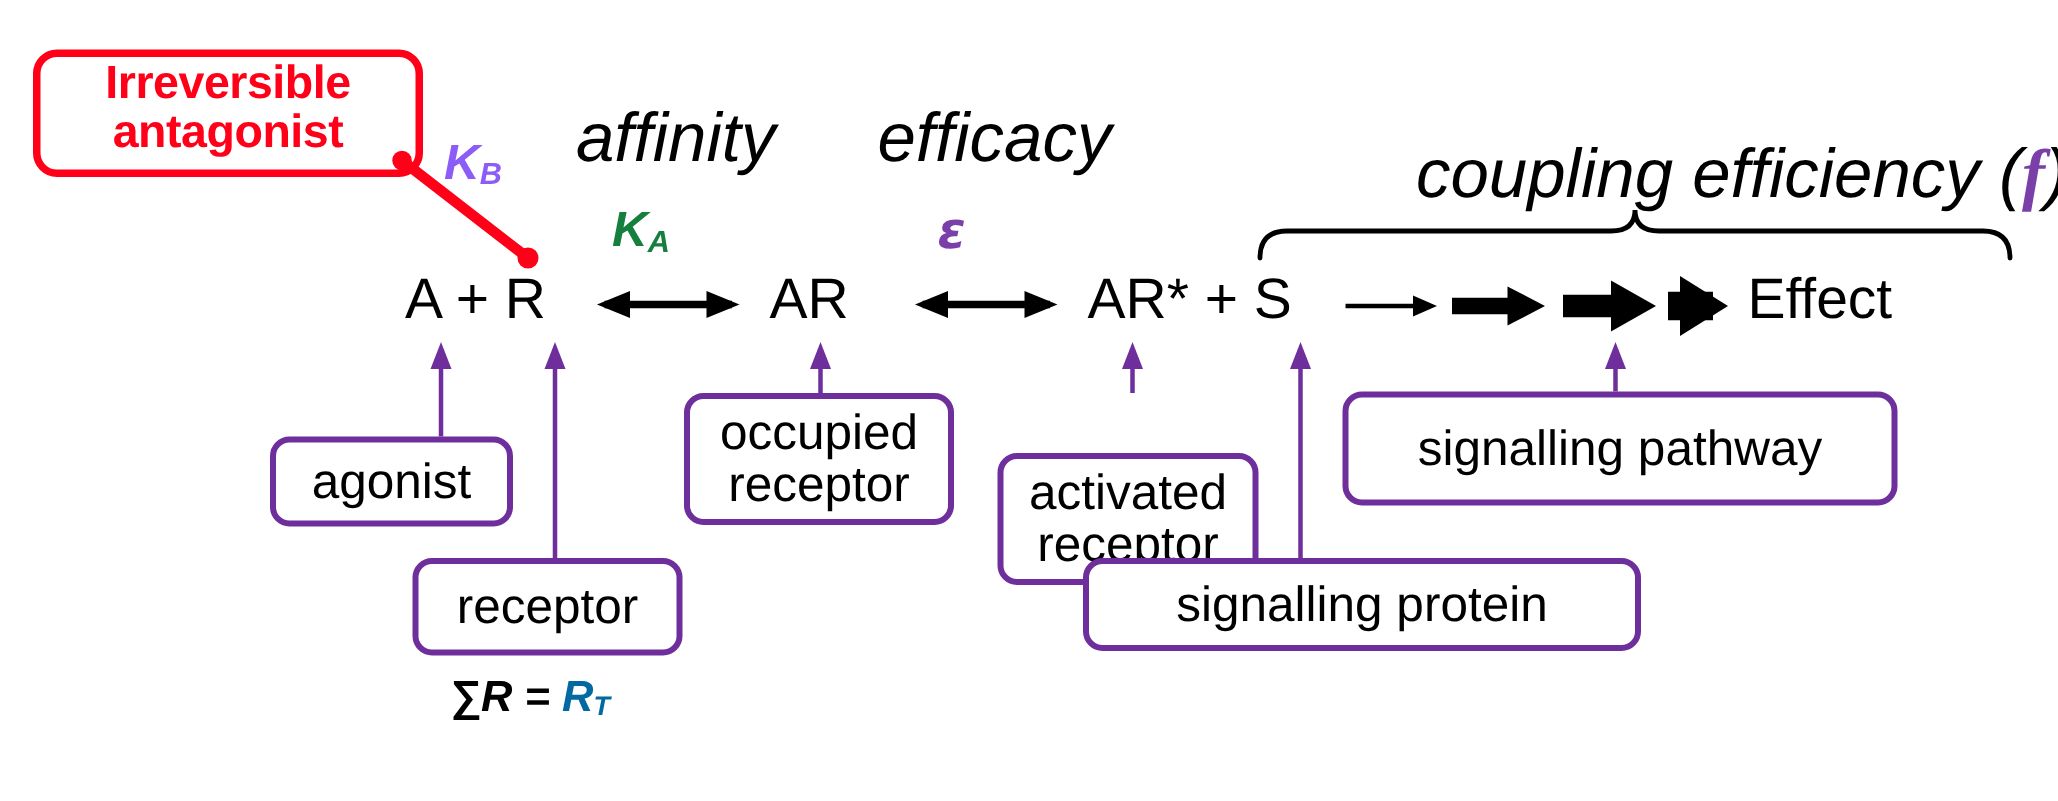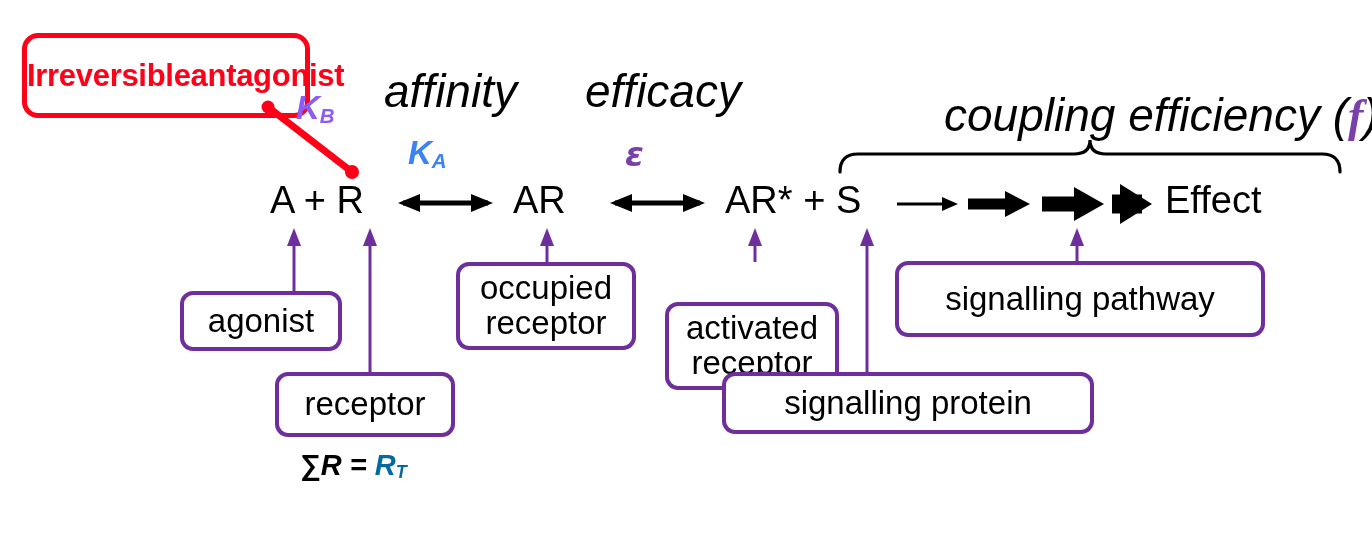--- a/index.html
+++ b/index.html
@@ -16,28 +16,28 @@
     height: 534px;
     background: #ffffff;
     overflow: hidden;
   }
   .abs { position: absolute; }
 
   
   #antagonist-box {
     left: 22px;
     top: 33px;
-    width: 288px;
+    width: 260px;
     height: 85px;
     border: 5px solid #FF0018;
     border-radius: 16px;
     background: #ffffff;
     box-sizing: border-box;
     display: flex;
-    flex-direction: row;
+    flex-direction: column;
     align-items: center;
     justify-content: flex-start;
     line-height: 1.08;
   }
   #antagonist-box .line {
     color: #FF0018;
     font-weight: bold;
     font-size: 31px;
     letter-spacing: -0.3px;
     white-space: nowrap;
@@ -71,21 +71,21 @@
     font-weight: bold;
     font-style: italic;
     font-size: 33px;
     white-space: nowrap;
     line-height: 1;
   }
   .konst sub {
     font-size: 0.62em;
     vertical-align: -0.18em;
   }
-  .konst.purple { color: #3b82f6; text-align: center; }
+  .konst.purple { color: #15803d; text-align: center; }
   .konst.red    { color: #8b5cf6; }
   .eps {
     color: #7A3FA8;
     font-weight: bold;
     font-style: italic;
     font-size: 34px;
     font-family: "DejaVu Sans", sans-serif;
     line-height: 1;
   }
 

